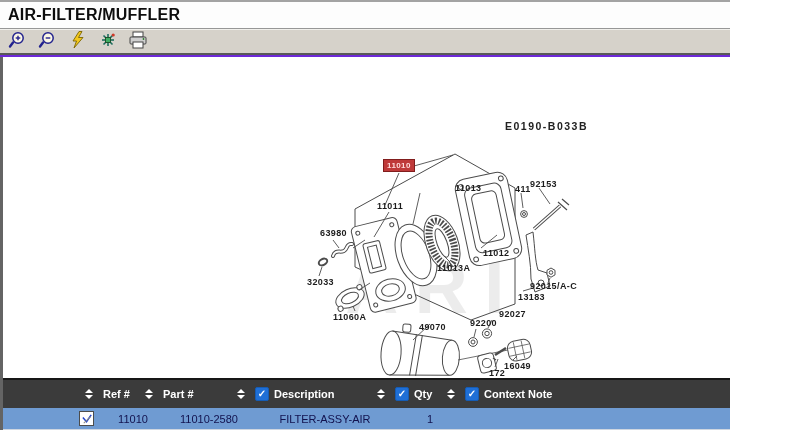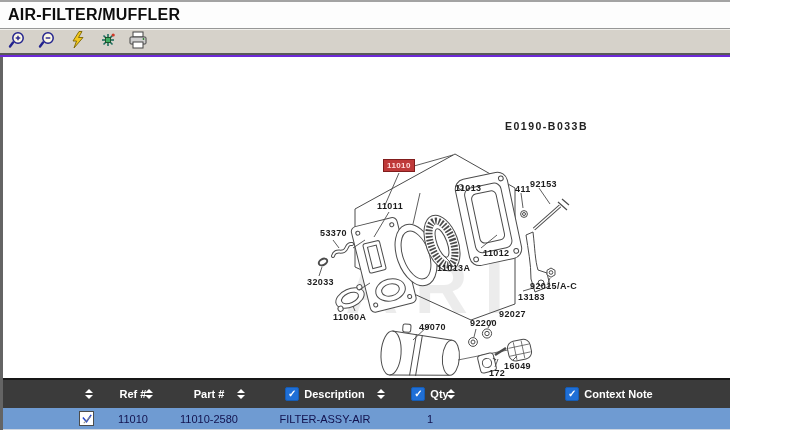--- a/index.html
+++ b/index.html
@@ -17,21 +17,21 @@
   .main{position:absolute;top:55px;left:0;right:0;bottom:0;border-left:3px solid #646464;box-sizing:border-box;overflow:hidden;}
   .canvas{position:relative;width:100%;height:321px;background:#fff;overflow:hidden;}
   .watermark{position:absolute;left:342px;top:188px;font-size:74px;font-weight:bold;color:#000;opacity:.07;letter-spacing:16px;pointer-events:none;}
   svg.diag{position:absolute;left:0;top:0;pointer-events:none;}
   .dcode{position:absolute;left:502px;top:63px;font-size:10.5px;font-weight:bold;letter-spacing:1.5px;color:#222;}
   .plabel{position:absolute;font-size:9px;font-weight:bold;color:#1c1c1c;letter-spacing:.4px;white-space:nowrap;cursor:pointer;line-height:11px;}
   .plabel.hl{background:#bf3a3a;color:#ffdcdc;border:1px solid #811d1d;padding:0 3px;font-size:8px;line-height:11px;}
 
   
   .thead{height:30px;background:#3b3b3b;display:flex;overflow:hidden;border-top:2px solid #171717;box-sizing:border-box;}
-  .th{height:100%;display:flex;align-items:center;justify-content:center;position:relative;color:#fff;font-size:11px;font-weight:bold;flex:none;box-sizing:border-box;cursor:pointer;}
+  .th{height:100%;display:flex;align-items:center;justify-content:flex-start;position:relative;color:#fff;font-size:11px;font-weight:bold;flex:none;box-sizing:border-box;cursor:pointer;}
   .th[data-key="icon"]{justify-content:flex-end;}
   .th[data-key="foot_note"]{justify-content:flex-start;padding-left:2px;}
   .sort{position:absolute;right:10px;top:50%;transform:translateY(-50%);display:block;}
   .sort i{display:block;width:0;height:0;border-left:4px solid transparent;border-right:4px solid transparent;}
   .sort .up{border-bottom:4px solid #fff;margin-bottom:2px;}
   .sort .dn{border-top:4px solid #fff;}
   .cb{width:12px;height:12px;background:#1f6fd6;border:1px solid #155cb5;border-radius:2px;color:#fff;font-size:10px;line-height:11px;text-align:center;margin-right:5px;flex:none;}
   .tr{height:21px;display:flex;background:#6f9bd2;overflow:hidden;cursor:pointer;}
   .td{display:flex;align-items:center;justify-content:center;font-size:11px;color:#12124e;flex:none;box-sizing:border-box;white-space:nowrap;}
   .tr .td[data-key="icon"]{justify-content:flex-end;padding-right:9px;}
@@ -207,21 +207,21 @@
         </g>
       </svg>
 
       <div class="dcode">E0190-B033B</div>
 
     <div class="plabel hl" style="left: 380px; top: 102px;">11010</div>
         <div class="plabel" style="left: 416px; top: 126px; margin-left: 36px;">11013</div>
         <div class="plabel" style="left: 374px; top: 144px;">11011</div>
         <div class="plabel" style="left: 527px; top: 122px;">92153</div>
         <div class="plabel" style="left: 512px; top: 127px;">411</div>
-        <div class="plabel" style="left: 317px; top: 171px;">53370</div>
+        <div class="plabel" style="left: 317px; top: 171px;">63980</div>
         <div class="plabel" style="left: 304px; top: 220px;">32033</div>
         <div class="plabel" style="left: 330px; top: 255px;">11060A</div>
         <div class="plabel" style="left: 434px; top: 206px;">11013A</div>
         <div class="plabel" style="left: 480px; top: 191px;">11012</div>
         <div class="plabel" style="left: 527px; top: 224px;">92015/A-C</div>
         <div class="plabel" style="left: 515px; top: 235px;">13183</div>
         <div class="plabel" style="left: 483px; top: 252px; margin-left: 13px;">92027</div>
         <div class="plabel" style="left: 467px; top: 261px;">92200</div>
         <div class="plabel" style="left: 416px; top: 265px;">49070</div>
         <div class="plabel" style="left: 501px; top: 304px;">16049</div>

